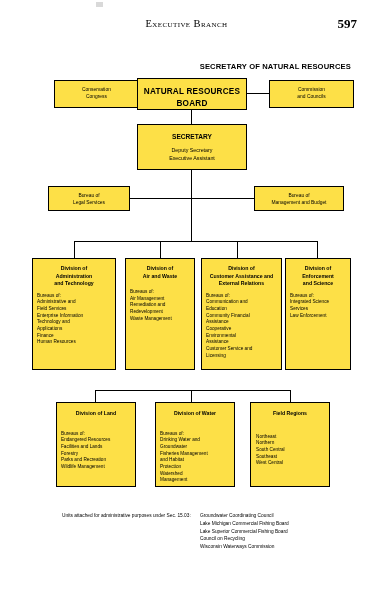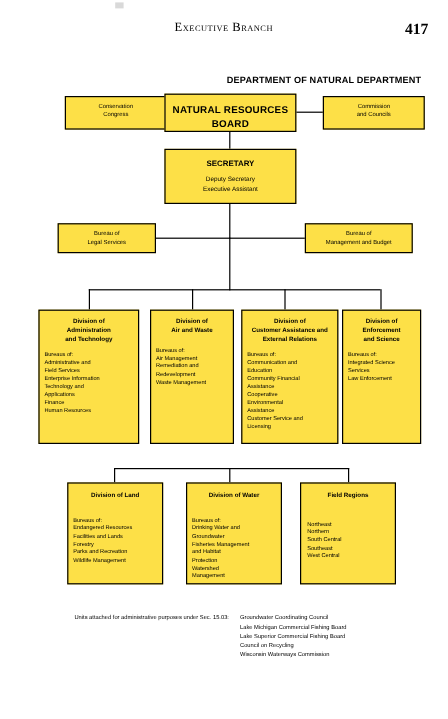--- a/index.html
+++ b/index.html
@@ -148,24 +148,24 @@
     background: #d9d9d9;
   }
 </style>
 </head>
 <body>
 
 <div id="scan-speck"></div>
 
 <div id="page-header">
   <div id="running-head">Executive Branch</div>
-  <div id="page-number">417</div>
-</div>
-
-<div id="chart-title">DEPARTMENT OF NATURAL DEPARTMENT</div>
+  <div id="page-number">597</div>
+</div>
+
+<div id="chart-title">SECRETARY OF NATURAL RESOURCES</div>
 
 <div class="box" style="left:54px; top:80px; width:85px; height:28px;">
   <div class="b-plain pad-t">Conservation
 Congress</div>
 </div>
 
 <div class="dashed" style="left:139px; top:93px; width:25px;"></div>
 
 <div class="box heavy" style="left:137px; top:78px; width:110px; height:32px;">
   <div class="b-title big" style="padding-top:7px;">NATURAL RESOURCES

